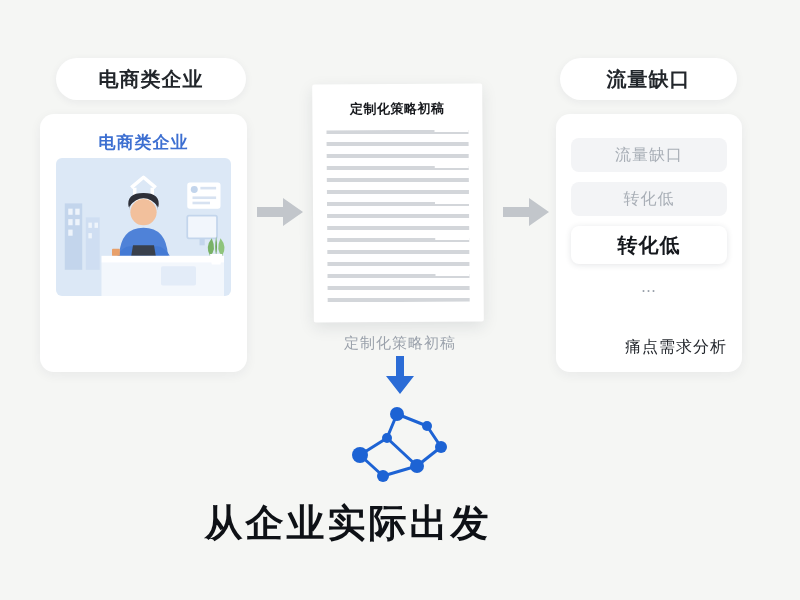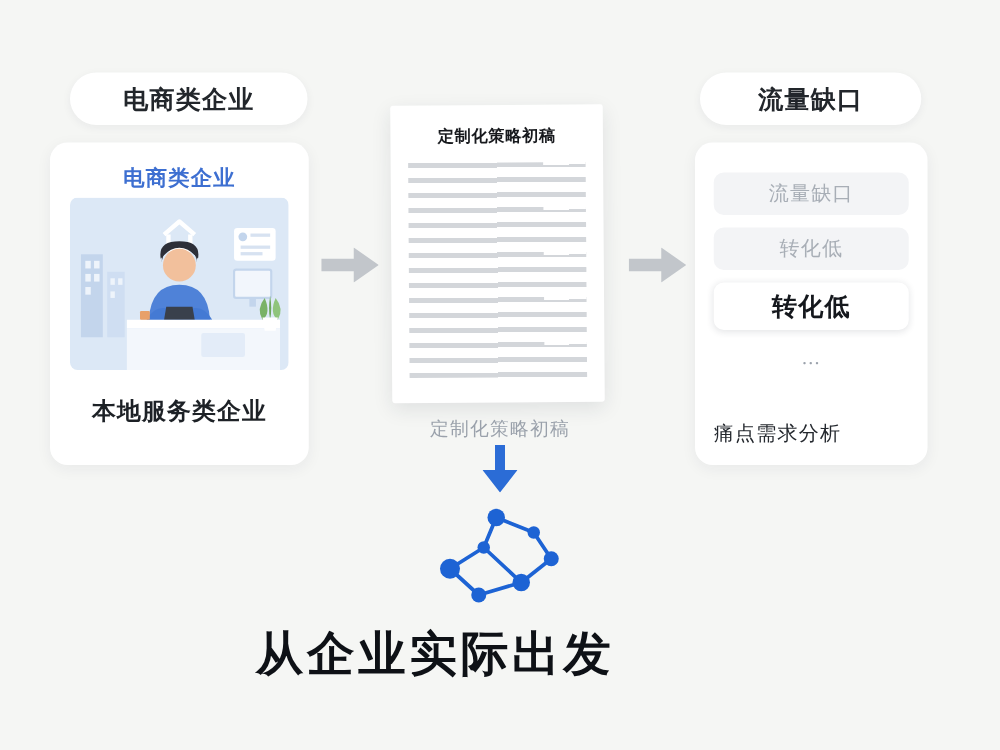--- a/index.html
+++ b/index.html
@@ -108,21 +108,21 @@
     margin-bottom: 10px;
   }
   .need-item.muted  { background: #f3f4f6; color: #a8aeb6; }
   .need-item.active {
     background: #ffffff; color: #15181d; font-size: 20px; font-weight: bold;
     box-shadow: 0 1px 6px rgba(30,40,60,.12);
     height: 38px;
   }
   .need-item.dots { background: transparent; color: #9aa1ab; font-size: 16px; height: 26px; }
   .card-right .card-caption {
-    margin-top: auto; text-align: left;
+    margin-top: auto; text-align: right;
     font-size: 16px; color: #24282e; letter-spacing: 1px;
   }
 
   
   .arrow { position: absolute; line-height: 0; }
   .arrow-1 { left: 257px; top: 198px; }
   .arrow-2 { left: 503px; top: 198px; }
   .arrow-down { left: 386px; top: 356px; }
 
   
@@ -198,21 +198,20 @@
           <path d="M178 92 q-8 10 -2 20 q8 -6 2 -20 z" fill="#79b267"></path>
           <path d="M188 92 q8 10 2 20 q-8 -6 -2 -20 z" fill="#8fc47c"></path>
           <path d="M183 90 q-2 12 0 22 q2 -10 0 -22 z" fill="#6aa659"></path>
           <path d="M176 110 l14 0 -2 12 -10 0 z" fill="#ffffff"></path>
         </g>
 
         <rect x="64" y="104" width="9" height="8" rx="1" fill="#e8a06a"></rect>
       </svg>
     </div>
 
-    <div class="card-caption">本地服务类企业</div>
   </div>
 
   <div class="arrow arrow-1">
     <svg width="46" height="28" viewBox="0 0 46 28" aria-hidden="true">
       <path d="M0 9 h26 v-9 l20 14 -20 14 v-9 h-26 z" fill="#c2c6cb"></path>
     </svg>
   </div>
 
   <div class="doc">
     <div class="doc-title">定制化策略初稿</div>

